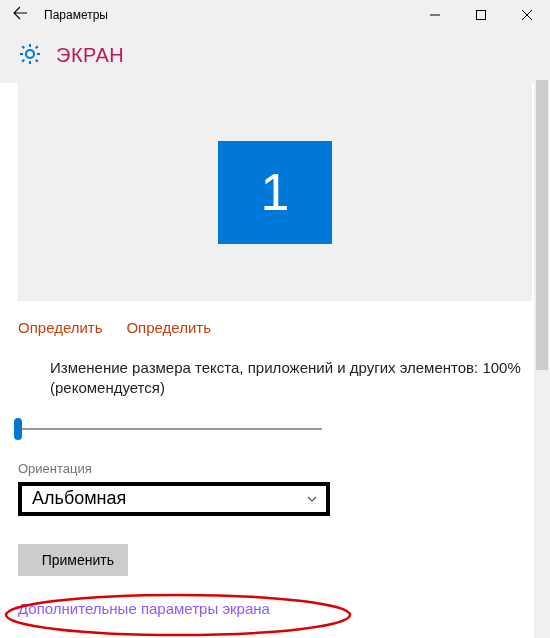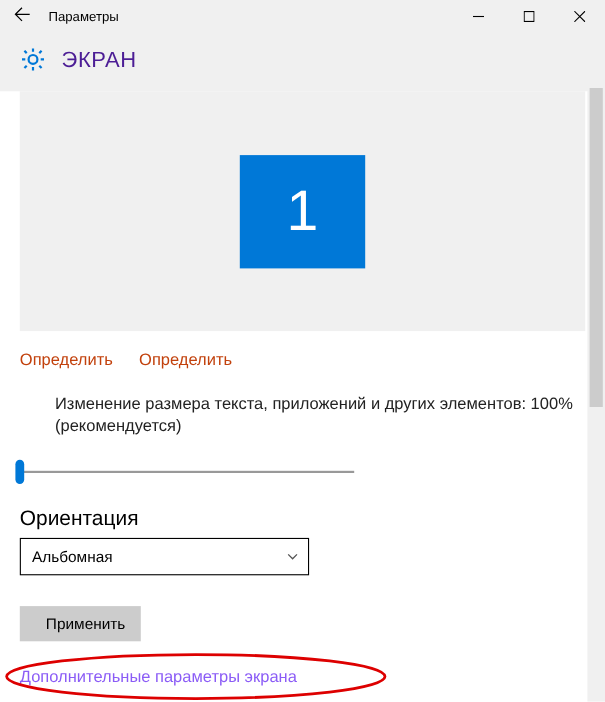--- a/index.html
+++ b/index.html
@@ -50,21 +50,21 @@
       display: flex;
       align-items: center;
     }
     .gear {
       color: #0078d7;
       margin-right: 14px;
     }
     .header .page-title {
       font-size: 20px;
       letter-spacing: 0.5px;
-      color: #4c1d95;
+      color: #be185d;
     }
     .content {
       position: relative;
     }
     .preview-area {
       background: #f0f0f0;
       height: 218px;
       margin: 0 18px;
       display: flex;
       align-items: center;
@@ -119,35 +119,35 @@
       top: 50%;
       left: 0;
       width: 8px;
       height: 22px;
       background: #0078d7;
       border-radius: 4px;
       transform: translate(-50%, -50%);
     }
     .label-small {
       padding: 20px 18px 6px 18px;
-      font-size: 19px;
-      color: #000000;
+      font-size: 13px;
+      color: #737373;
     }
     .select-wrap {
       padding: 0 18px;
     }
     .select {
-      width: 263px;
+      width: 312px;
       height: 34px;
-      border: 1px solid #000000;
+      border: 4px solid #000000;
       display: flex;
       align-items: center;
       justify-content: space-between;
       padding: 0 8px 0 10px;
-      font-size: 14px;
+      font-size: 18px;
       cursor: pointer;
       background: #fff;
     }
     .buttons-row {
       padding: 28px 18px 0 18px;
       display: flex;
       gap: 16px;
     }
     .btn {
       min-width: 110px;

